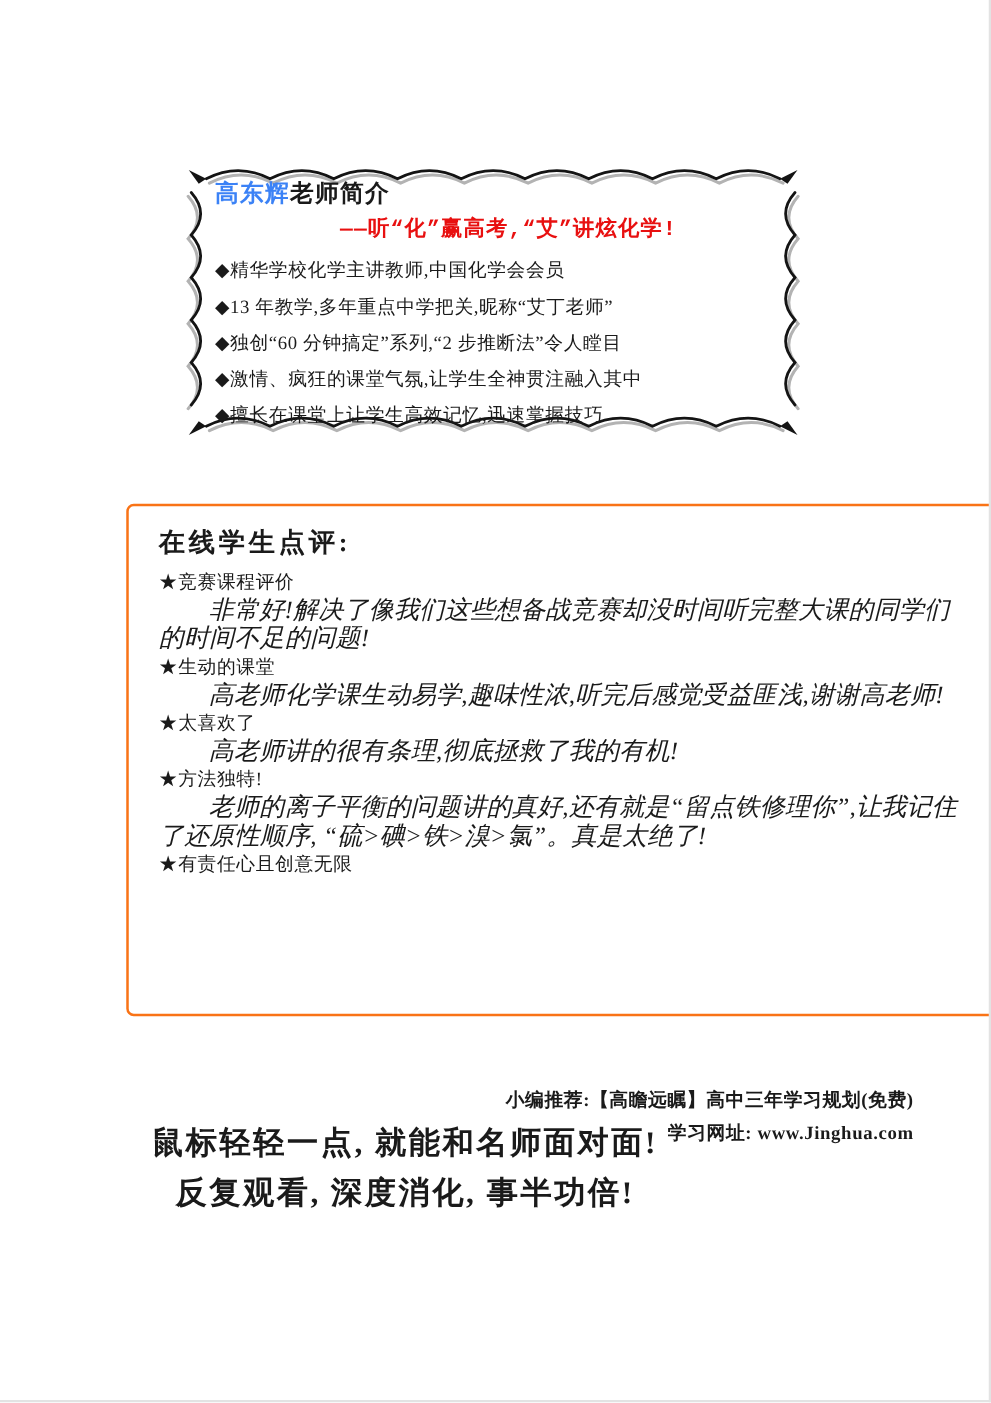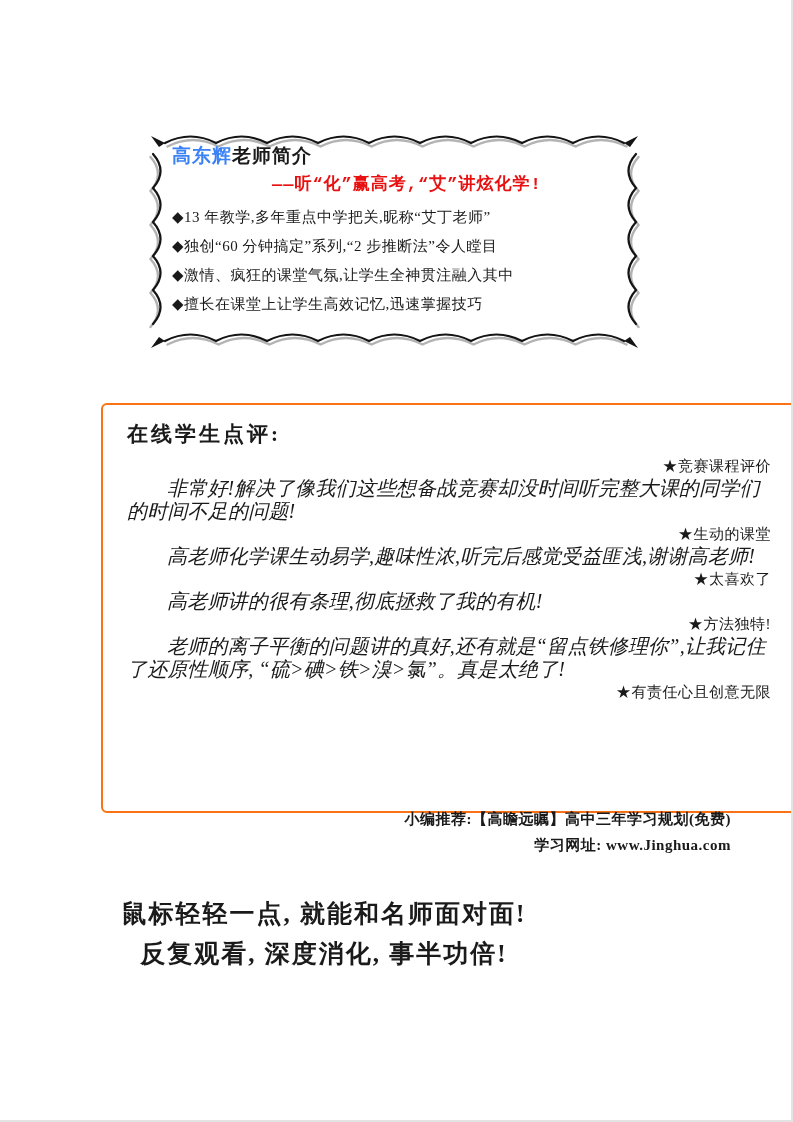--- a/index.html
+++ b/index.html
@@ -20,27 +20,27 @@
   .intro-slogan{font-size:17px;font-weight:bold;color:#e81010;margin:6px 0 12px 100px;letter-spacing:1px;line-height:22px;font-family:Liberation Mono, monospace;}
   .intro-bullet{font-size:15px;line-height:19px;margin-top:10px;letter-spacing:0.5px;}
 
   
   .reviews-box{
     position:absolute;left:101px;top:403px;width:698px;height:410px;
     border:2px solid #f97316;border-radius:6px;box-sizing:border-box;
     padding:15px 26px 0 24px;
   }
   .reviews-title{font-size:21px;font-weight:bold;letter-spacing:3px;line-height:28px;margin-bottom:7px;}
-  .review-heading{font-size:15px;line-height:22px;letter-spacing:0.5px;text-align:right;}
+  .review-heading{font-size:15px;line-height:22px;letter-spacing:0.5px;}
   .review-body{font-size:20px;font-style:italic;line-height:23px;margin:0;text-indent:2em;letter-spacing:0.2px;}
   .review-closing{font-size:17px;font-style:italic;line-height:23px;margin:21px 0 0 0;letter-spacing:0.2px;}
 
   
   .footer-recommend{
-    position:absolute;right:62px;top:806px;text-align:right;
+    position:absolute;right:62px;top:868px;text-align:right;
     font-weight:bold;font-size:15px;line-height:26px;letter-spacing:0.5px;
   }
   .footer-recommend .url{font-family:Liberation Serif, serif;font-size:15px;}
   .big-slogan{
     position:absolute;left:0;width:648px;text-align:center;
     font-weight:bold;font-size:25px;letter-spacing:2px;
   }
   .big-slogan.s1{top:897px;}
   .big-slogan.s2{top:937px;}
 </style>
@@ -72,20 +72,21 @@
         <path d="M24,213 L10,220 L18,209 Z"></path>
         <path d="M483,213 L497,220 L489,209 Z"></path>
       </g>
     </svg>
 
     <div class="intro-content">
       <div class="intro-title">
         <span class="red">高东辉</span><span>老师简介</span>
       </div>
       <div class="intro-slogan">——听“化”赢高考,“艾”讲炫化学!</div>
+      <div class="intro-bullet">◆精华学校化学主讲教师,中国化学会会员</div>
       <div class="intro-bullet">◆13 年教学,多年重点中学把关,昵称“艾丁老师”</div>
       <div class="intro-bullet">◆独创“60 分钟搞定”系列,“2 步推断法”令人瞠目</div>
       <div class="intro-bullet">◆激情、疯狂的课堂气氛,让学生全神贯注融入其中</div>
       <div class="intro-bullet">◆擅长在课堂上让学生高效记忆,迅速掌握技巧</div>
     </div>
   </div>
 
   <div class="reviews-box">
     <div class="reviews-title">在线学生点评:</div>
 

